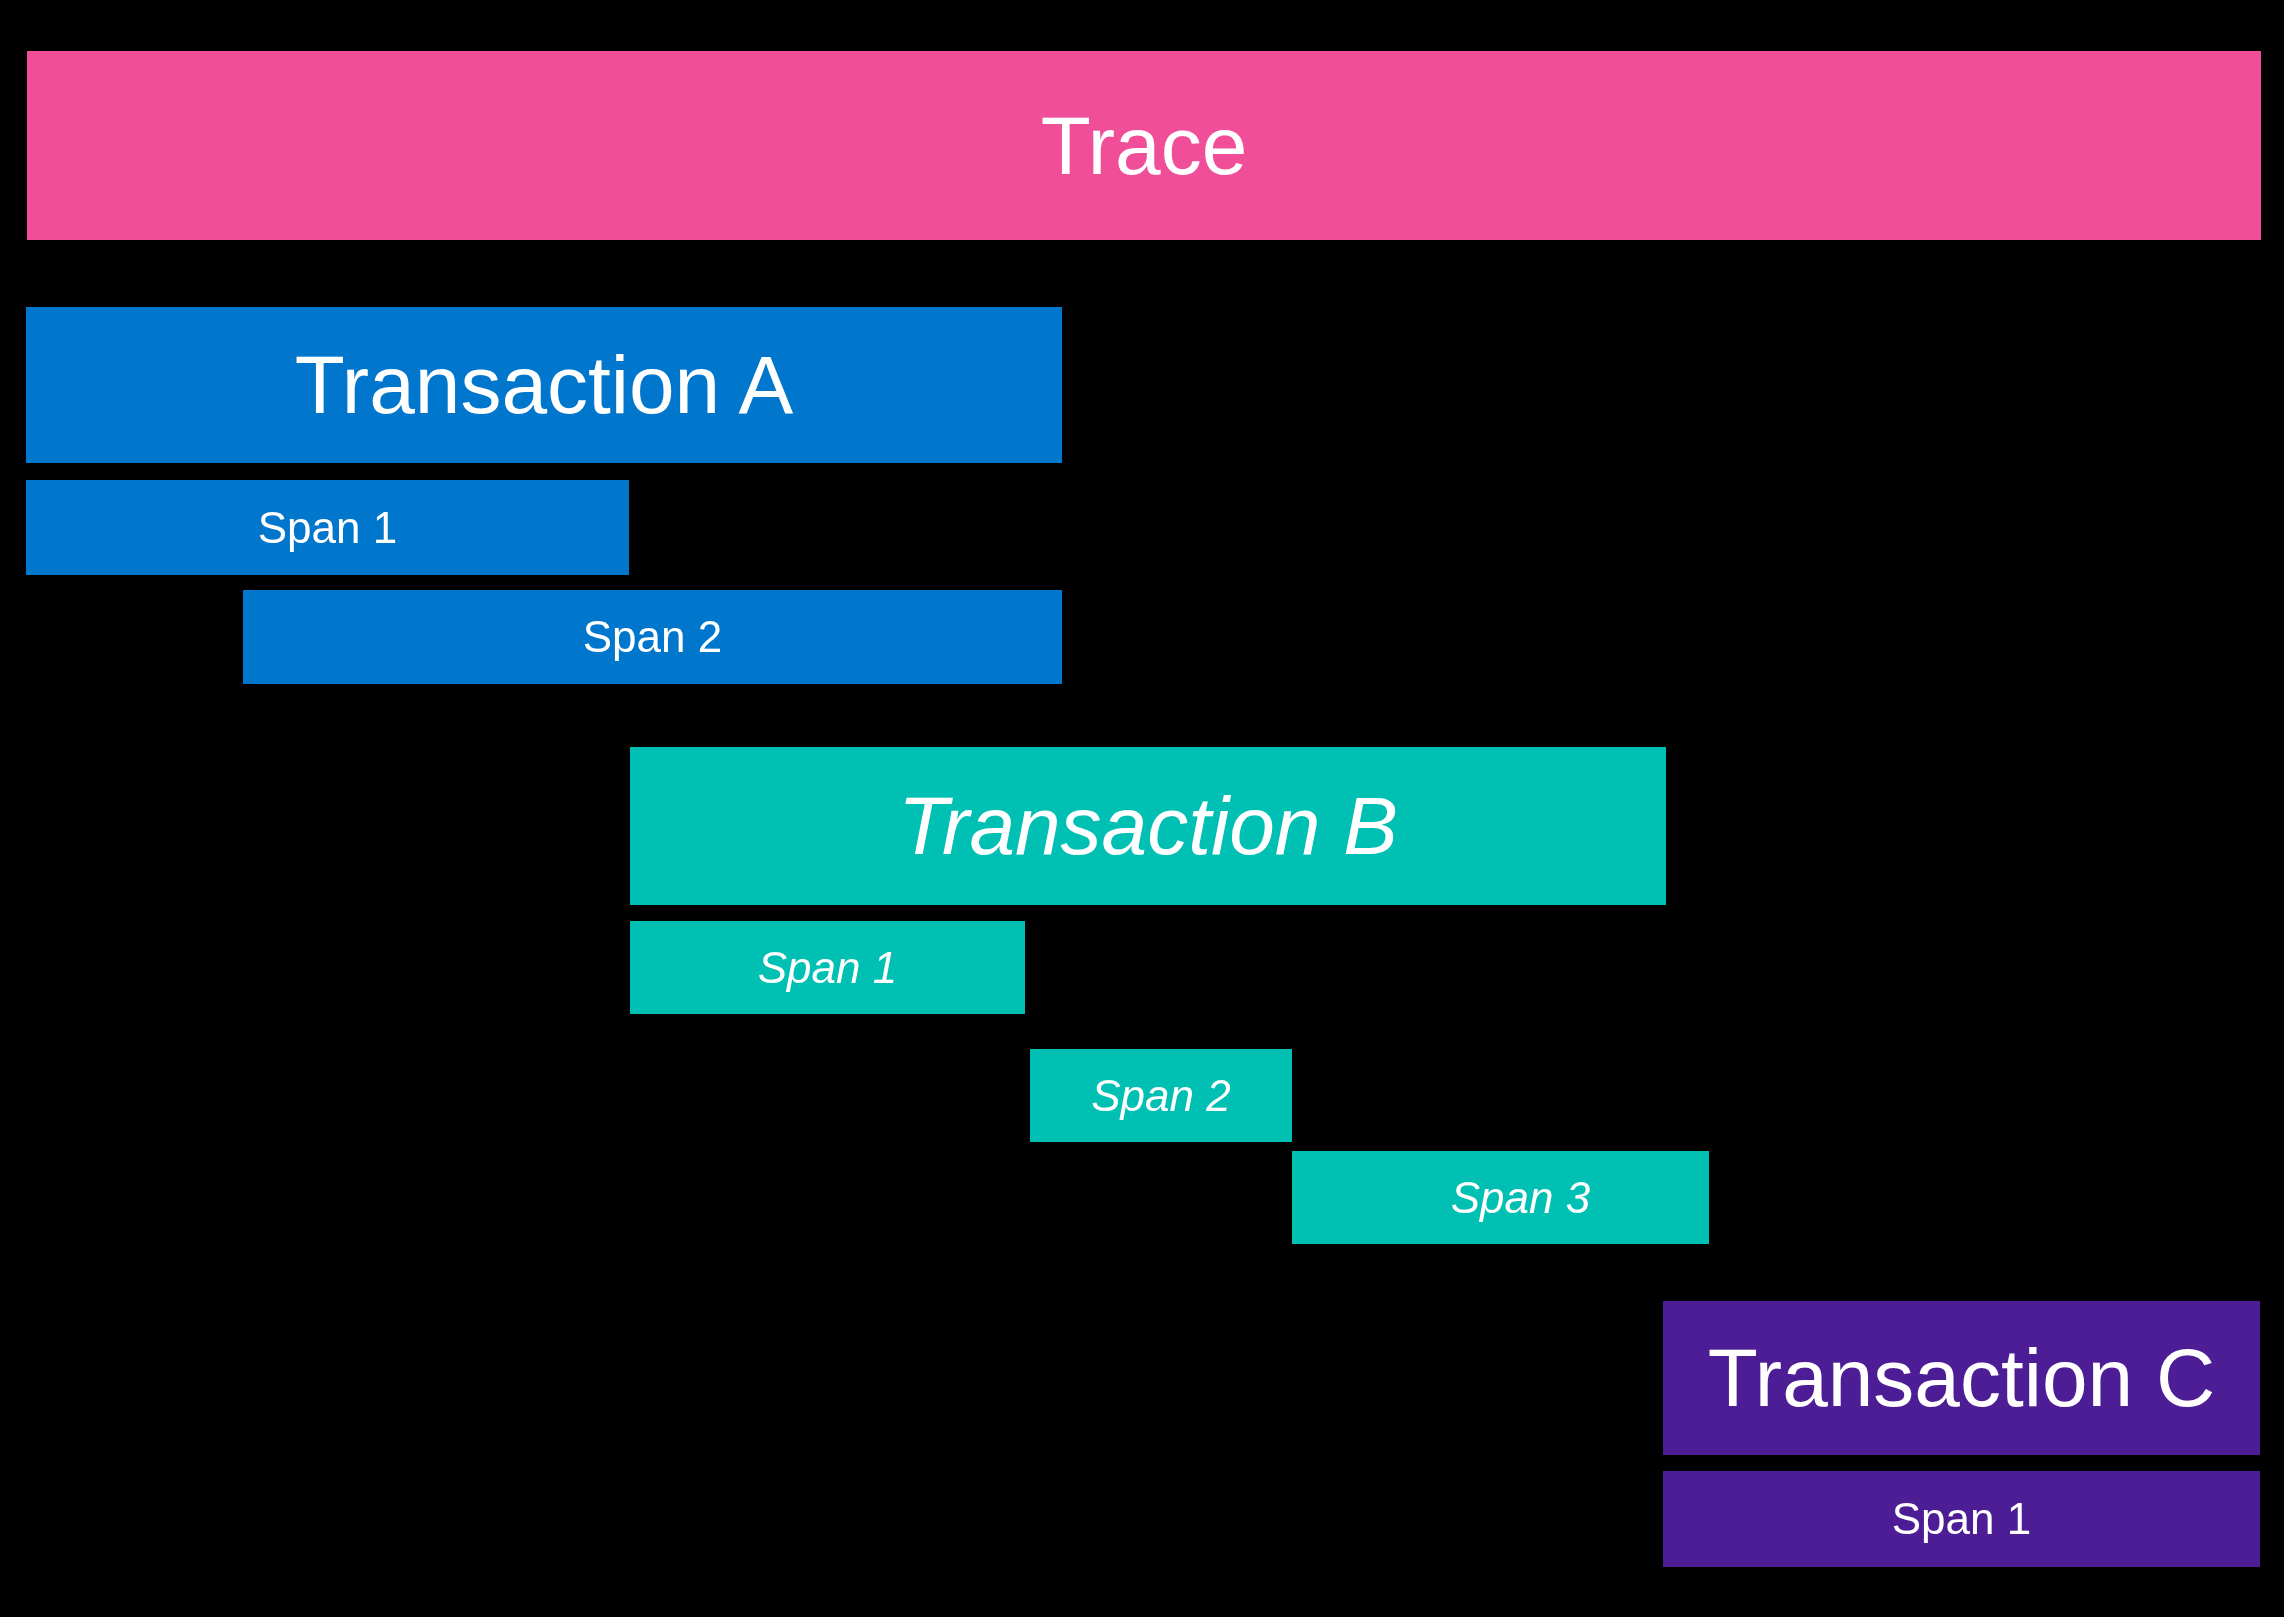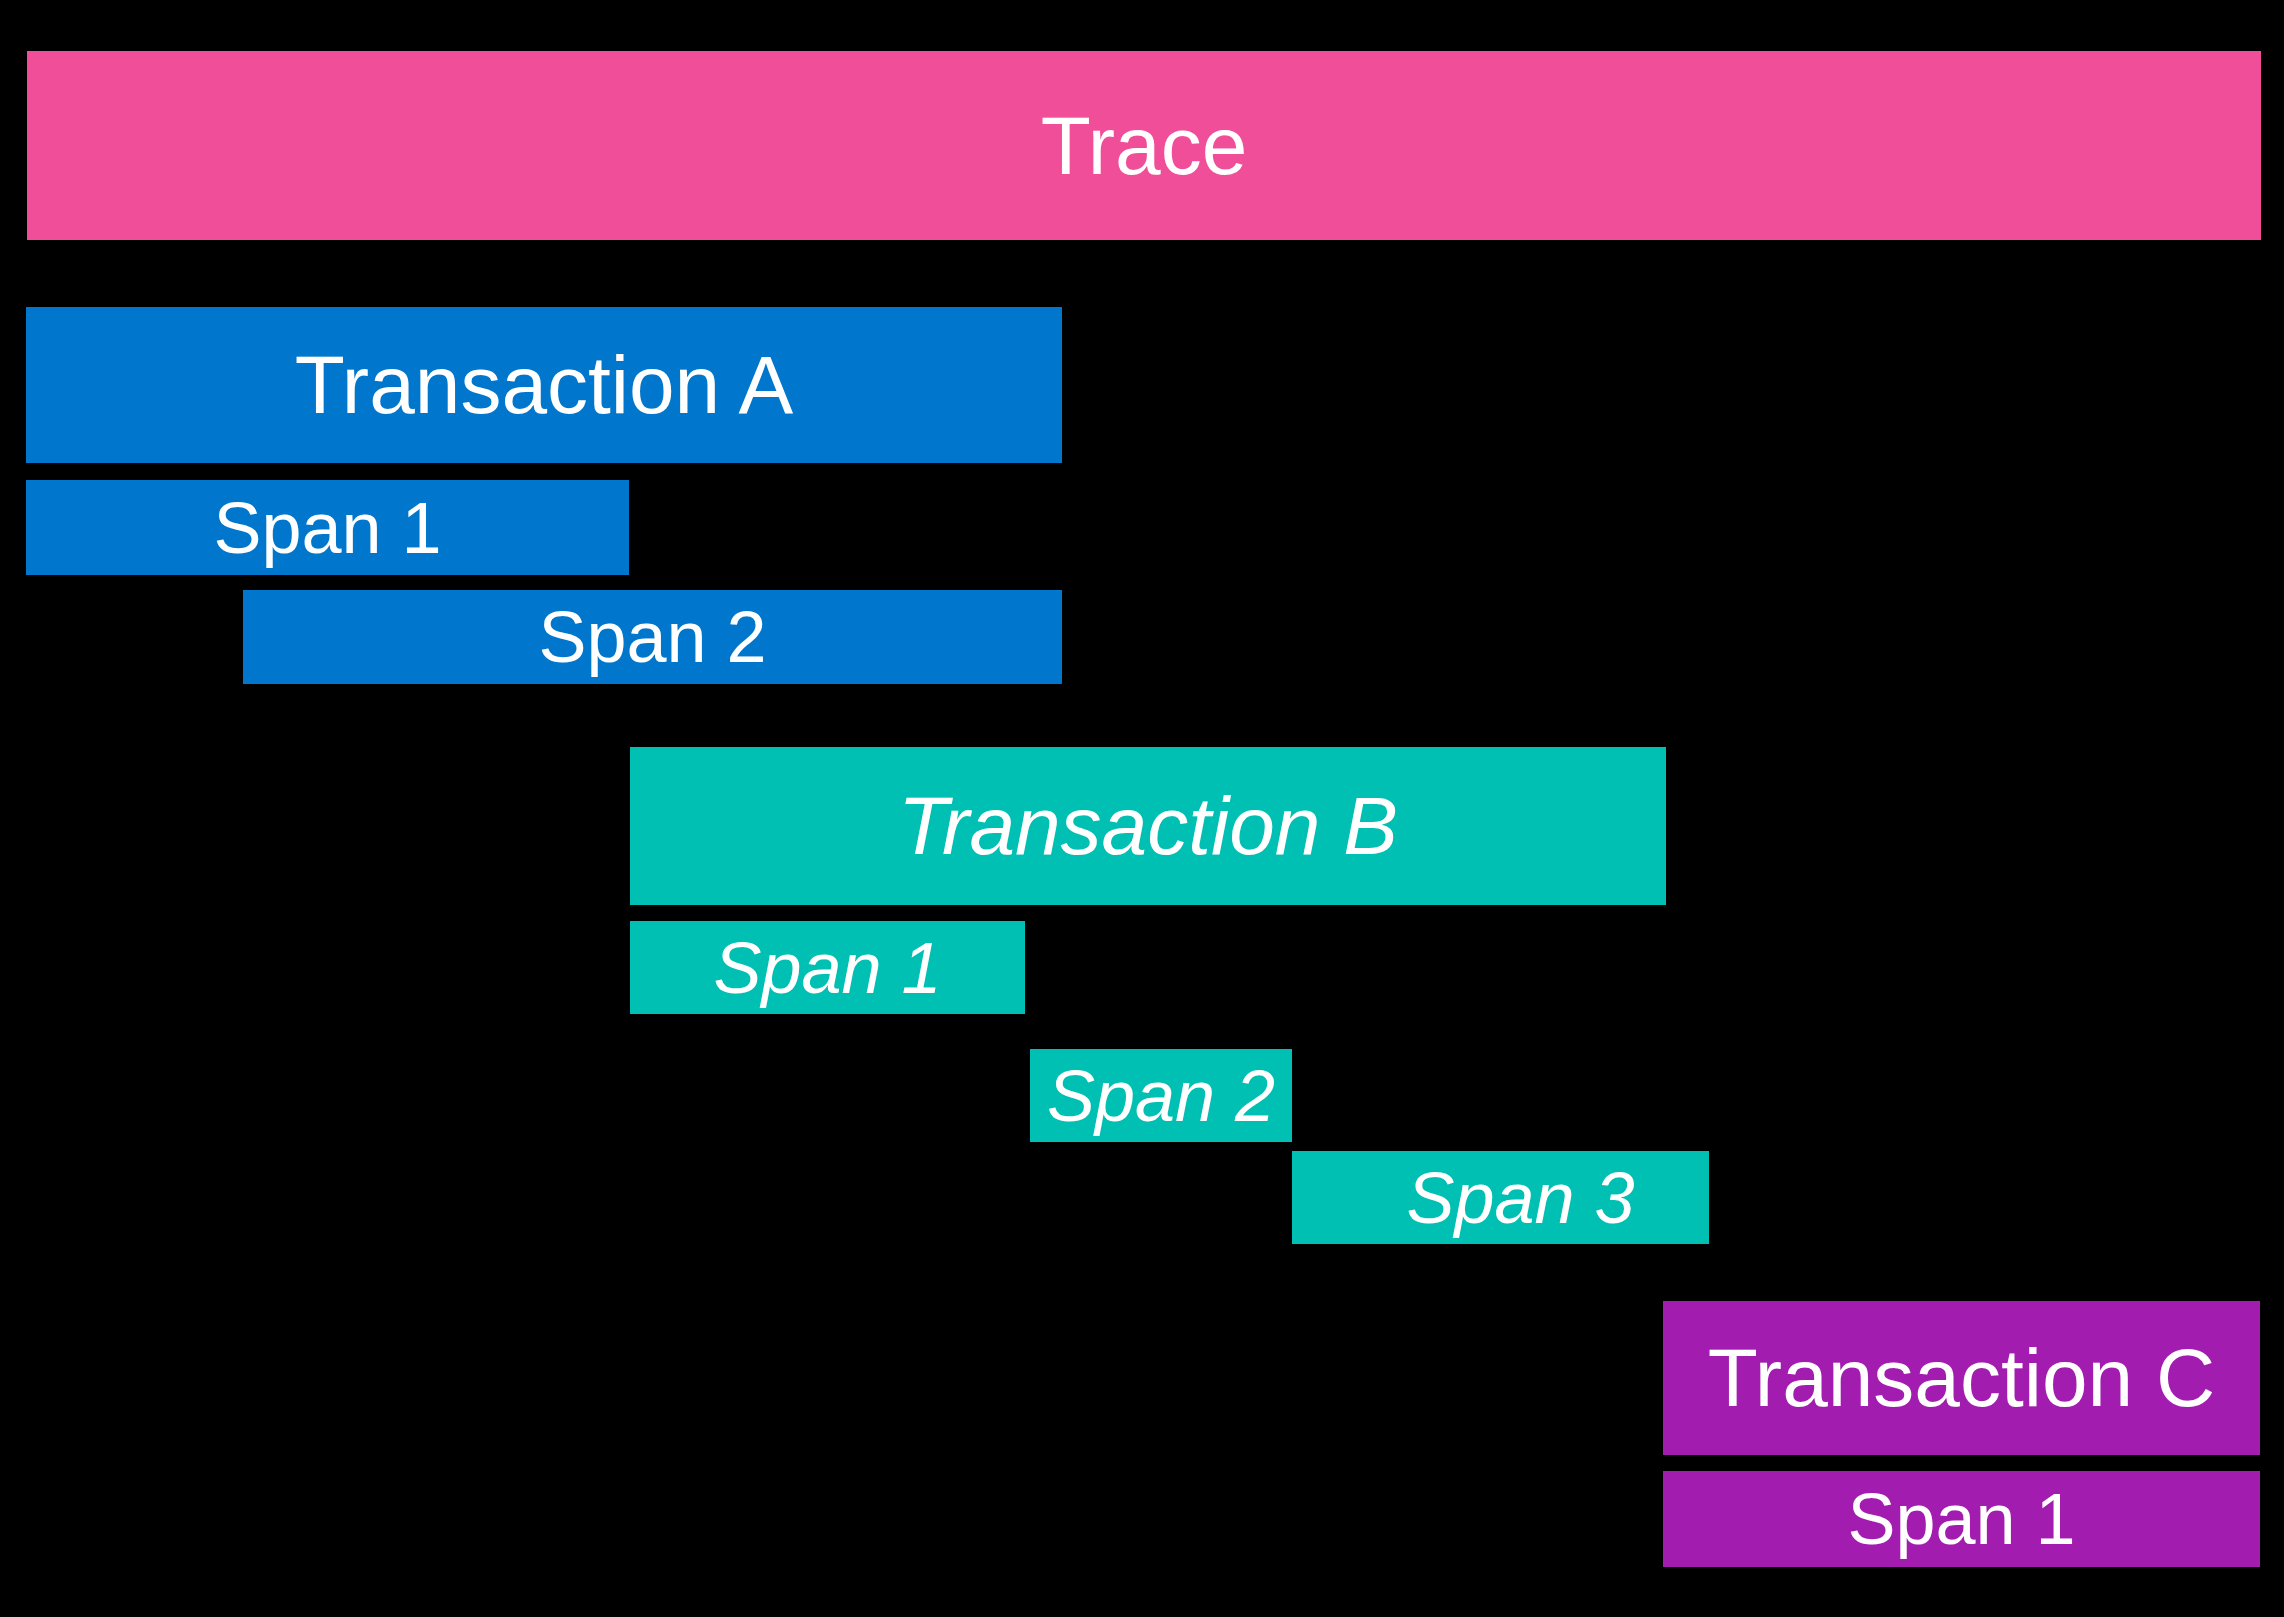--- a/index.html
+++ b/index.html
@@ -18,26 +18,26 @@
   .bar {
     position: absolute;
     display: flex;
     align-items: center;
     justify-content: center;
     color: #ffffff;
     font-weight: 500;
     white-space: nowrap;
   }
   .bar.level-top  { font-size: 82px; }
-  .bar.level-span { font-size: 72px;  }
+  .bar.level-span { font-size: 44px;  }
 
   .trace  { background: #F04E98; }
   .blue   { background: #0077CC; }
   .teal   { background: #00BFB3; font-style: italic; }
-  .yellow { background: #a21caf; }
+  .yellow { background: #4c1d95; }
 
   
   #trace-bar   { left: 27px;   top: 51px;   width: 2234px; height: 189px; }
 
   #tx-a        { left: 26px;   top: 307px;  width: 1036px; height: 156px; }
   #tx-a-span1  { left: 26px;   top: 480px;  width: 603px;  height: 95px; }
   #tx-a-span2  { left: 243px;  top: 590px;  width: 819px; height: 94px; }
 
   #tx-b        { left: 630px;  top: 747px;  width: 1036px; height: 158px; }
   #tx-b-span1  { left: 630px;  top: 921px; width: 395px;  height: 93px; }

